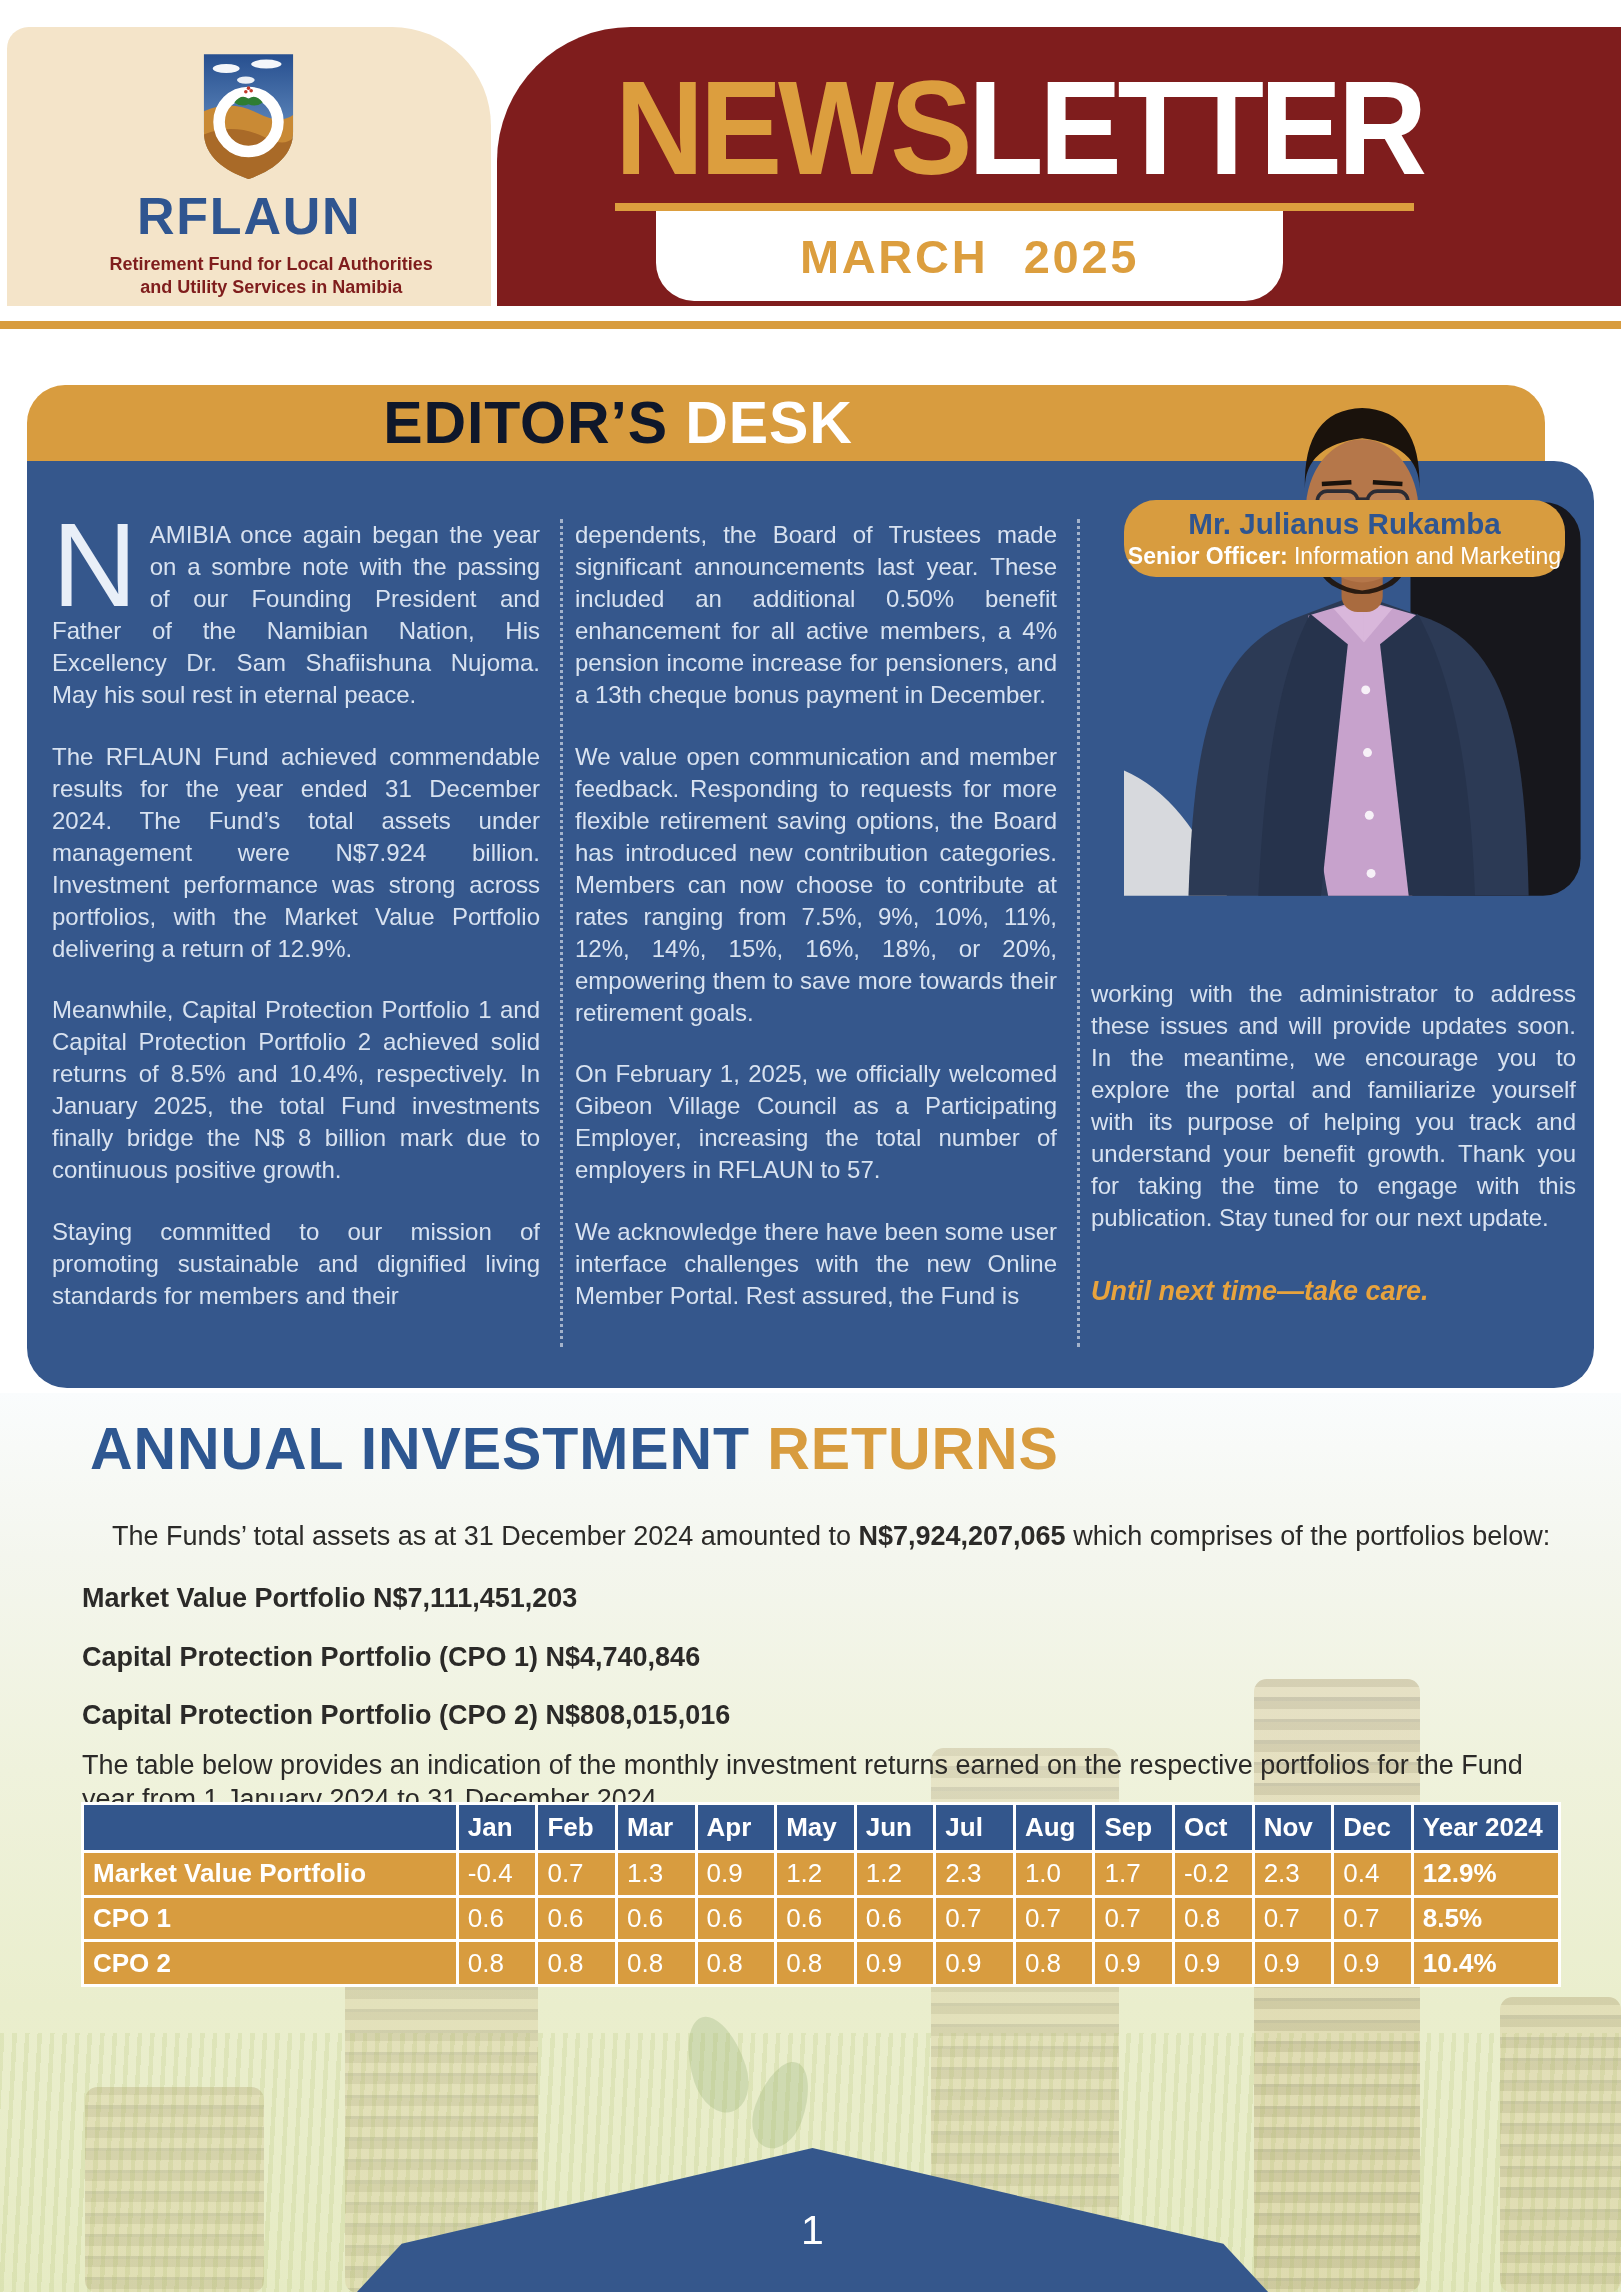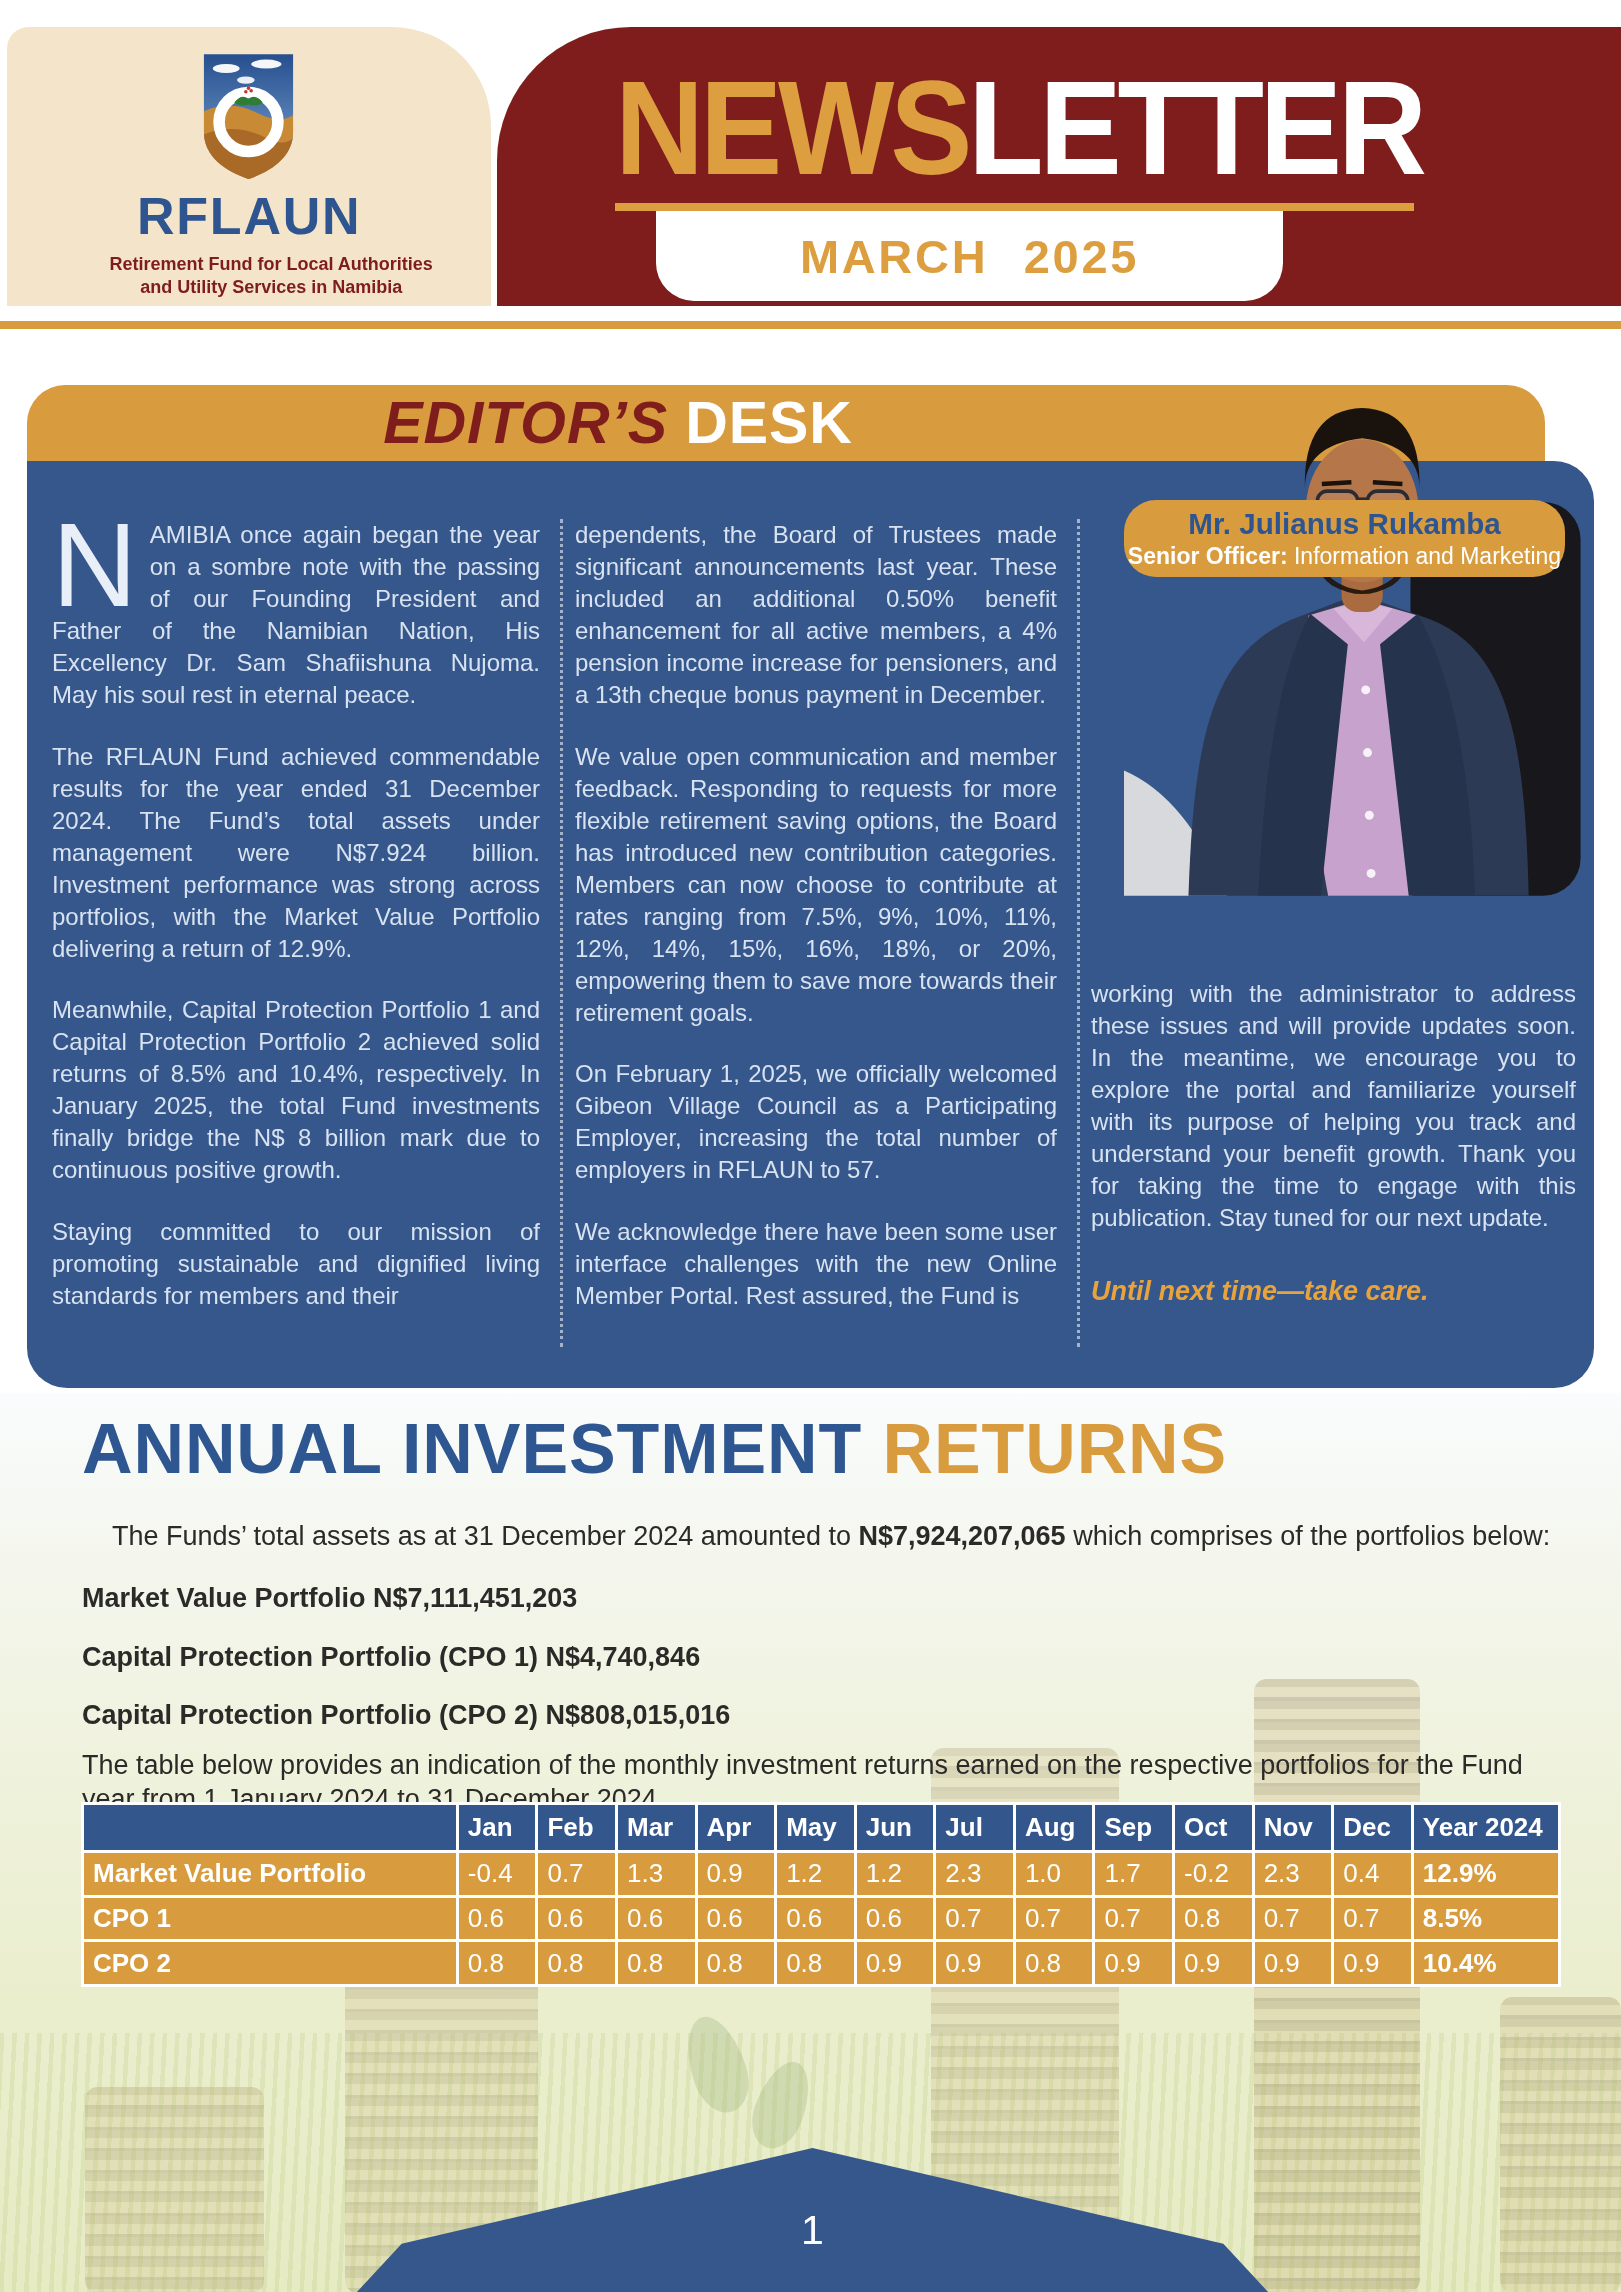--- a/index.html
+++ b/index.html
@@ -50,21 +50,21 @@
   
   .ed-section{position:absolute;left:27px;top:385px;width:1567px;height:1003px;}
   .ed-banner{
     position:absolute;left:0;top:0;width:1518px;height:76px;
     background:#D89C3F;border-radius:38px 38px 0 0;z-index:1;
   }
   .ed-title{
     position:absolute;left:0;top:0;width:1182px;height:76px;line-height:76px;
     text-align:center;font-size:59px;font-weight:bold;letter-spacing:0.9px;
   }
-  .ed-title .accent{color:#7f1d1d;font-style:italic;}
+  .ed-title .accent{color:#0f172a;}
   .ed-title .rest{color:#ffffff;}
   .ed-panel{
     position:absolute;left:0;top:76px;width:1567px;height:927px;
     background:#35578C;border-radius:0 40px 40px 40px;z-index:1;
   }
   .ed-sep{
     position:absolute;top:134px;height:828px;width:0;z-index:2;
     border-left:3.6px dotted rgba(255,255,255,0.55);
   }
   .sep-1{left:533px;}
@@ -107,22 +107,22 @@
   .stack-5{left:1500px;top:1997px;width:121px;height:296px;opacity:0.3;}
   .grass-overlay{
     position:absolute;left:0;top:2033px;width:1621px;height:260px;opacity:0.5;
     background:repeating-linear-gradient(93deg,rgba(167,185,96,0.35) 0 4.5px,rgba(207,216,150,0) 4.5px 12.5px);
   }
   .leaf{position:absolute;background:rgba(150,175,120,0.30);border-radius:50% 50% 50% 50%/60% 60% 40% 40%;}
   .leaf-1{left:690px;top:2015px;width:54px;height:99px;transform:rotate(-18deg);}
   .leaf-2{left:757px;top:2060px;width:49px;height:90px;transform:rotate(20deg);}
   
   .ar-heading{
-    position:absolute;left:82px;top:1408px;width:1522px;z-index:2;
-    font-size:70px;font-weight:bold;letter-spacing:0.9px;line-height:82px;white-space:nowrap;
+    position:absolute;left:90px;top:1408px;width:1522px;z-index:2;
+    font-size:59px;font-weight:bold;letter-spacing:0.9px;line-height:82px;white-space:nowrap;
   }
   .ar-heading .accent{color:#2E5791;}
   .ar-heading .rest{color:#D89C3F;}
   .ar-text{position:absolute;left:82px;z-index:2;color:#2b2a28;font-size:27px;}
   .ar-intro{top:1521px;width:1469px;margin-left:30px;}
   .ar-intro .amount{font-weight:bold;}
   .ar-line1{top:1583px;font-weight:bold;}
   .ar-line2{top:1642px;font-weight:bold;}
   .ar-line3{top:1700px;font-weight:bold;}
   .ar-note{top:1748px;width:1482px;line-height:34px;}

